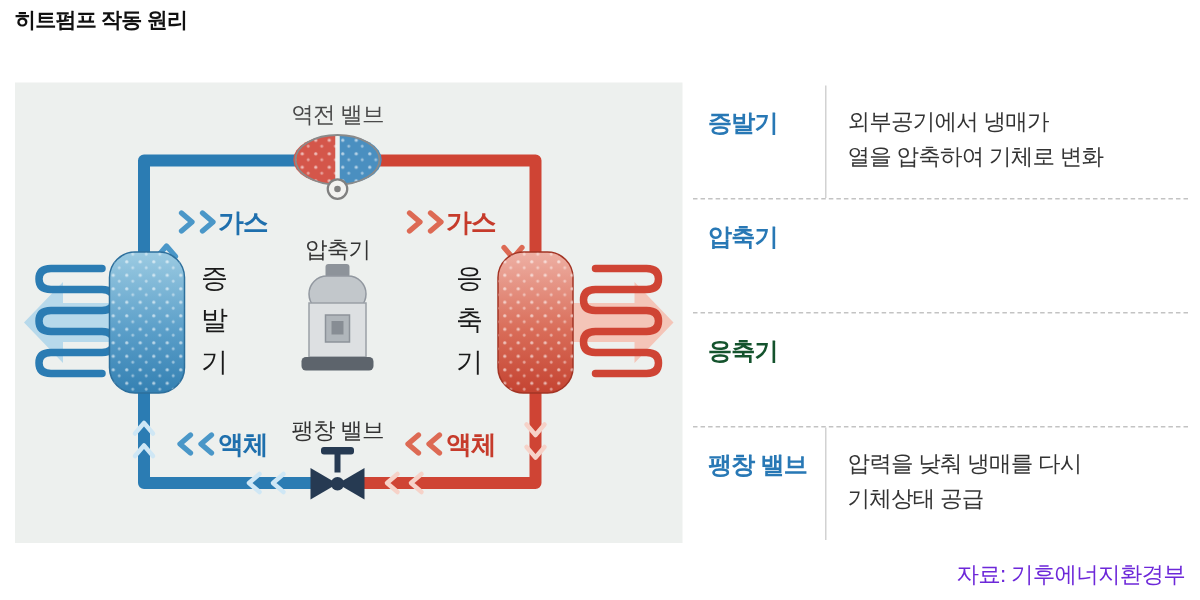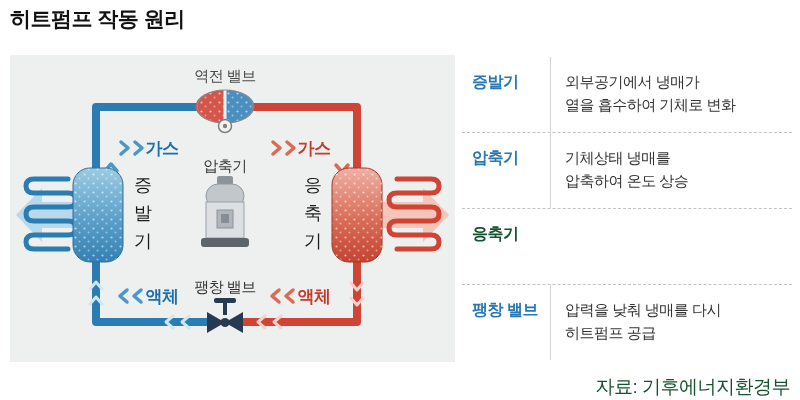--- a/index.html
+++ b/index.html
@@ -5,21 +5,21 @@
   * { box-sizing: border-box; margin: 0; padding: 0; }
   html, body { width: 800px; height: 400px; }
   body {
     position: relative;
     background: #ffffff;
     font-family: "Liberation Sans", sans-serif;
     overflow: hidden;
   }
   .title {
     position: absolute; left: 10px; top: 5px;
-    font-size: 21px; font-weight: 700; color: #111;
+    font-size: 14px; font-weight: 700; color: #111;
     letter-spacing: -0.5px;
   }
   .panel {
     position: absolute; left: 10px; top: 55px;
     width: 445px; height: 307px;
     background: #edf0ee;
   }
   .legend {
     position: absolute; left: 462px; top: 57px;
     width: 330px; height: 303px;
@@ -32,21 +32,21 @@
     font-size: 16px; font-weight: 700; letter-spacing: -0.5px;
   }
   .legend-desc {
     flex: 1; border-left: 1px solid #d2d2d2;
     padding: 14px 4px 0 14px;
     font-size: 15px; color: #333; line-height: 1.5;
     white-space: pre-line; letter-spacing: -0.5px;
   }
   .source {
     position: absolute; right: 10px; top: 374px;
-    font-size: 19px; color: #14532d; letter-spacing: -0.5px;
+    font-size: 15px; color: #6d28d9; letter-spacing: -0.5px;
   }
   
   .lbl-gray  { font-size: 15px; fill: #4a4a4a; letter-spacing: -0.5px; }
   .lbl-dark  { font-size: 15px; fill: #333333; letter-spacing: -0.5px; }
   .lbl-vert  { font-size: 18px; fill: #1a1a1a; }
   .lbl-flow  { font-size: 17px; font-weight: 700; letter-spacing: -0.5px; }
 </style>
 </head>
 <body>
 
@@ -165,30 +165,28 @@
     <text class="lbl-flow" x="304" y="99" text-anchor="middle" fill="#c63b2b">가스</text>
     <text class="lbl-flow" x="152" y="247" text-anchor="middle" fill="#1e6fad">액체</text>
     <text class="lbl-flow" x="304" y="247" text-anchor="middle" fill="#c63b2b">액체</text>
   </svg>
 </div>
 
 <div class="legend">
   <div class="legend-row">
     <div class="legend-term" style="color: rgb(40, 120, 181);">증발기</div>
     <div class="legend-desc">외부공기에서 냉매가
-열을 흡수하여 기체로 변화</div>
+열을 압축하여 기체로 변화</div>
   </div>
   <div class="legend-row">
     <div class="legend-term" style="color: rgb(40, 120, 181);">압축기</div>
-    <div class="legend-desc">기체상태 냉매를
-압축하여 온도 상승</div>
   </div>
   <div class="legend-row">
     <div class="legend-term" style="color: #14532d;">응축기</div>
   </div>
   <div class="legend-row">
     <div class="legend-term" style="color: rgb(40, 120, 181);">팽창 밸브</div>
     <div class="legend-desc">압력을 낮춰 냉매를 다시
-히트펌프 공급</div>
+기체상태 공급</div>
   </div>
 </div>
 
 <div class="source">자료: 기후에너지환경부</div>
 
 </body></html>

